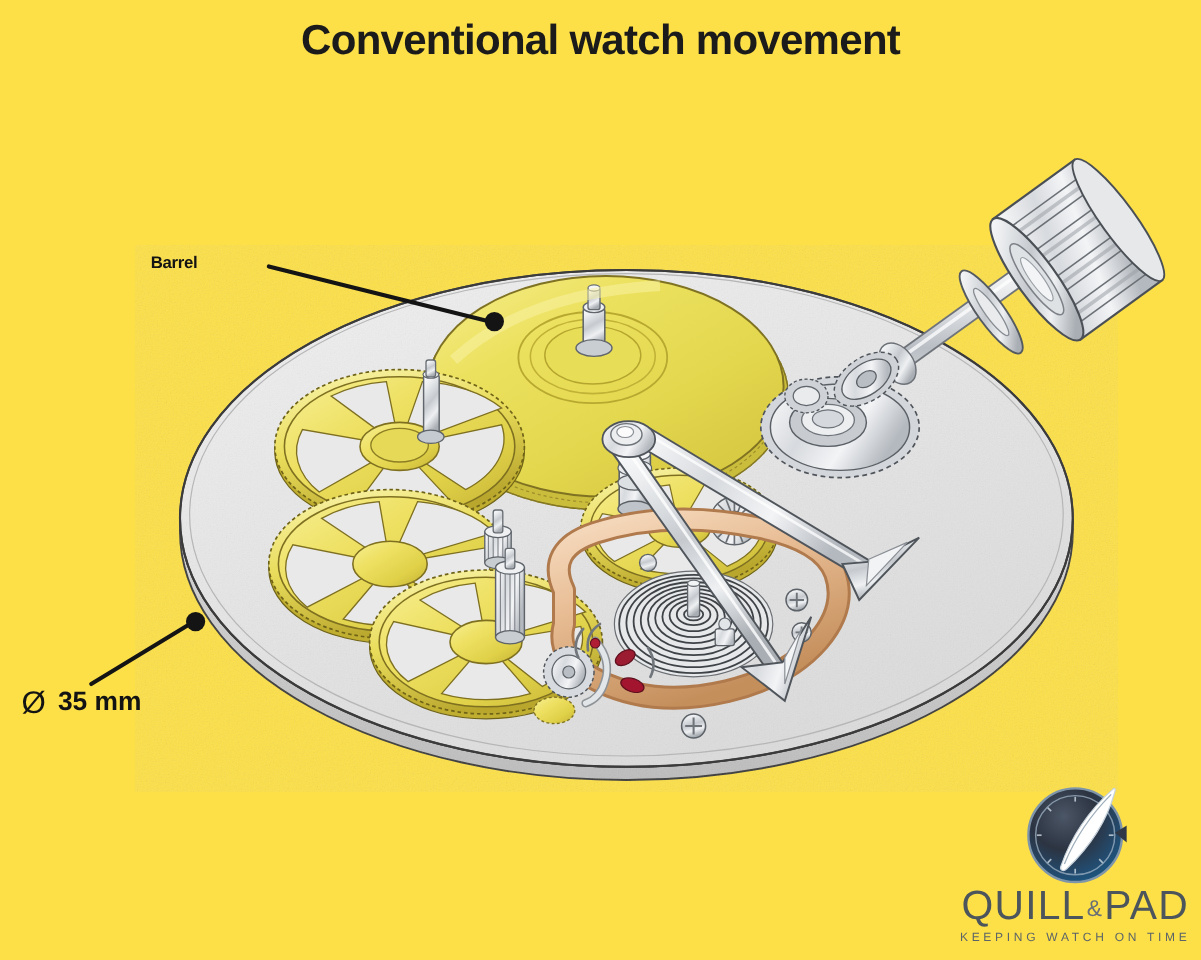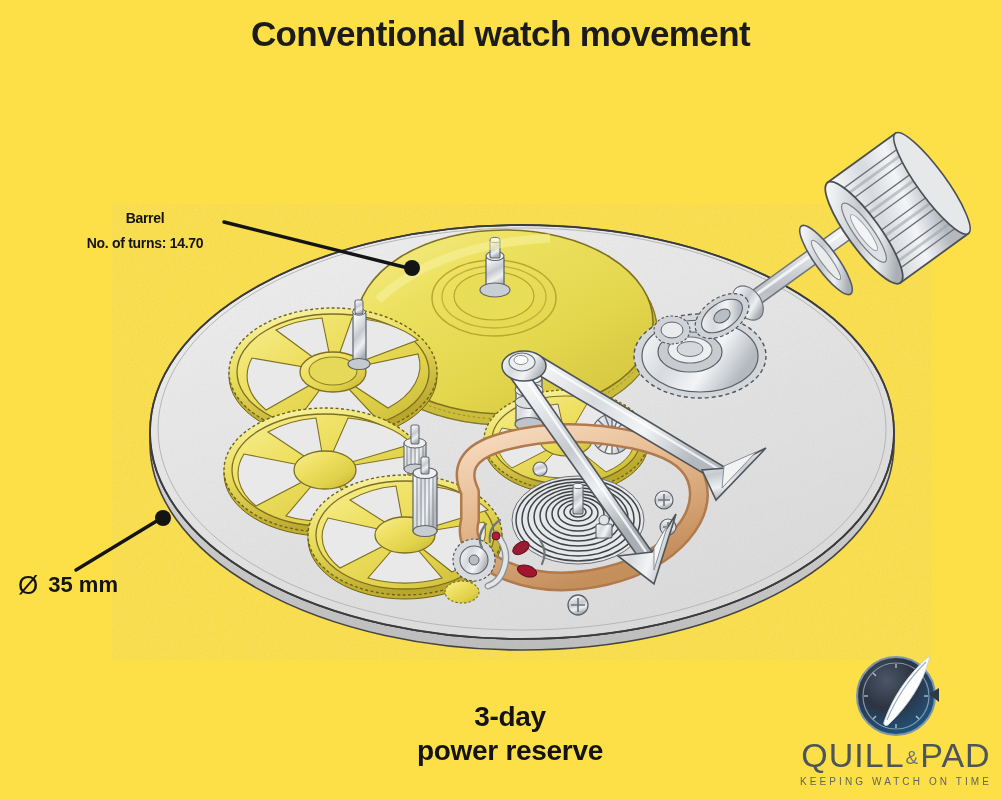--- a/index.html
+++ b/index.html
@@ -498,32 +498,27 @@
       <circle cx="412" cy="268" r="8" fill="#141414"></circle>
     </g>
     <g>
       <path d="M76 570 L160 519" stroke="#141414" stroke-width="3.4" stroke-linecap="round"></path>
       <circle cx="163" cy="518" r="8" fill="#141414"></circle>
     </g>
   </svg>
 
   <div id="barrel-label">
     <span class="l1">Barrel</span>
-    <span class="l2">No. of turns: 14.70</span>
   </div>
 
   <div id="diameter-label">
     <span class="sym">Ø</span>
     <span class="val">35 mm</span>
   </div>
 
-  <div id="caption">
-    <span class="c1">3-day</span>
-    <span class="c2">power reserve</span>
-  </div>
 
   <div id="logo">
     <svg class="mark" width="86" height="86" viewBox="0 0 86 86">
       <circle cx="43" cy="44" r="39" fill="url(#logoOrb)" stroke="#7f95aa" stroke-width="2"></circle>
       <circle cx="43" cy="44" r="33" fill="none" stroke="#9fb3c6" stroke-width="1.2" opacity="0.75"></circle>
 
       <g stroke="#cfdae4" stroke-width="1.4" opacity="0.8">
         <path d="M43 12 L43 16"></path>
           <path d="M43 72 L43 76"></path>
         <path d="M11 44 L15 44"></path>

